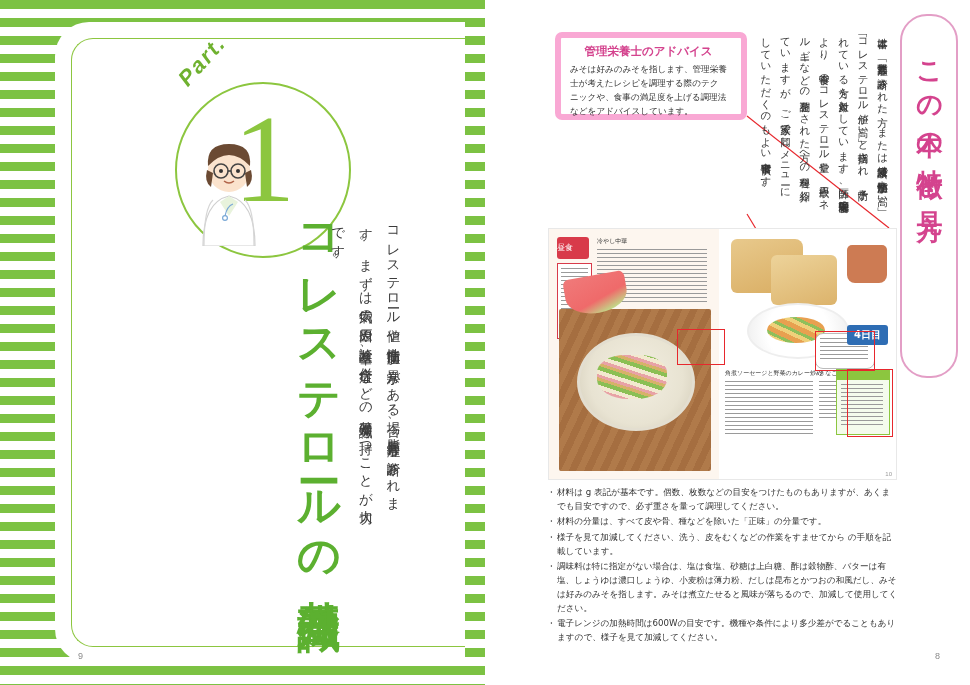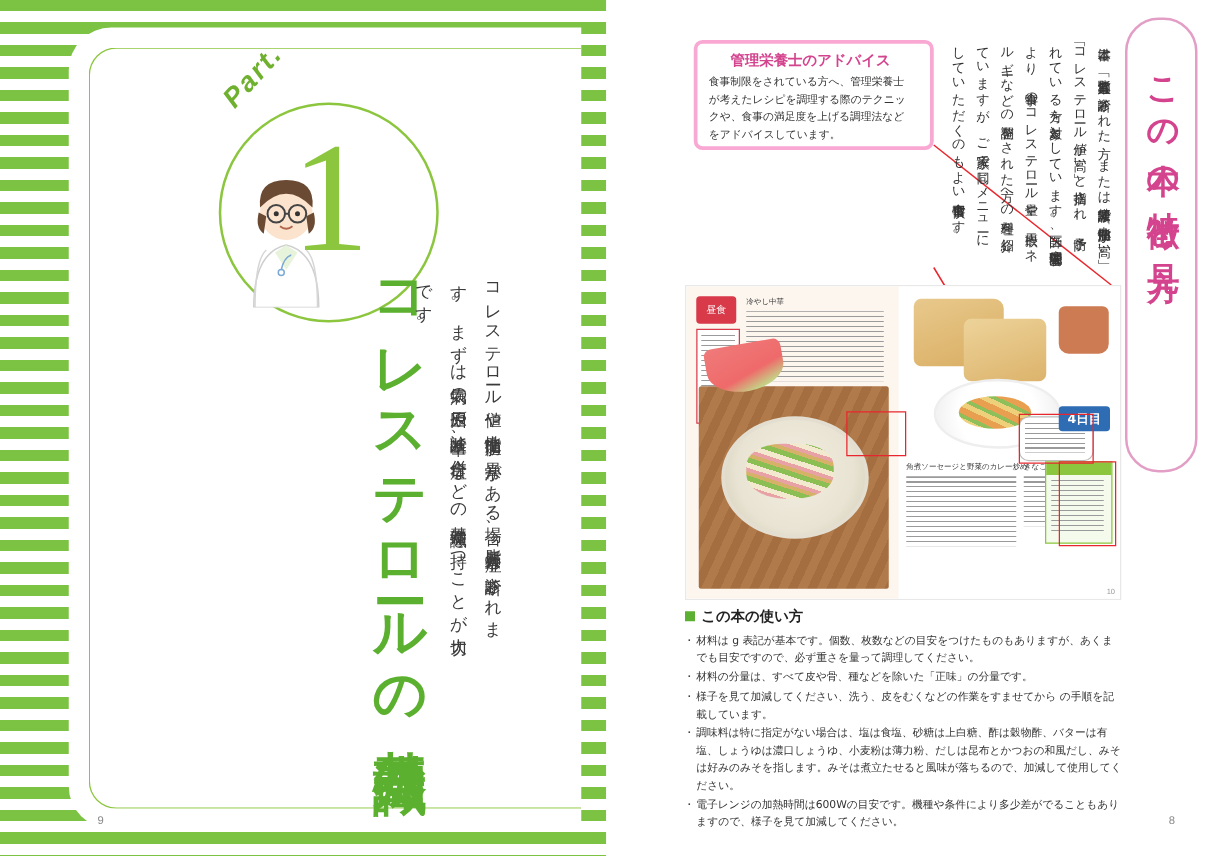--- a/index.html
+++ b/index.html
@@ -156,21 +156,21 @@
     line-height: 1.85;
     letter-spacing: 0.5px;
     color: #333;
     height: 175px;
     font-family: "DejaVu Sans", "Liberation Sans", sans-serif;
   }
 
   
   .callout {
     position: absolute;
-    border: 3px solid #f9a8d4;
+    border: 6px solid #f9a8d4;
     border-radius: 7px;
     background: #fff;
     padding: 6px 14px 8px 9px;
     box-sizing: border-box;
   }
   .callout-title {
     color: #d4438e;
     font-size: 11.5px;
     font-weight: bold;
     text-align: center;
@@ -228,21 +228,21 @@
     position: absolute; left: 16px; top: 46px; width: 62px; height: 38px;
     background: linear-gradient(160deg, #f07a7a 0%, #ef6a6a 60%, #bfe08a 88%, #9ccf63 100%);
     border-radius: 6px 6px 50% 50%;
     transform: rotate(-10deg);
   }
   .lid-red {
     position: absolute; left: 8px; top: 8px; width: 32px; height: 22px;
     background: #d83a4a; border-radius: 3px;
   }
   .lid-red span {
-    display: block; color: #fff; font-size: 8px; text-align: center; line-height: 22px;
+    display: block; color: #fff; font-size: 8px; text-align: left; line-height: 22px;
     font-family: "DejaVu Sans", sans-serif;
   }
   .mini-table {
     position: absolute; left: 8px; top: 34px; width: 33px; height: 74px;
     background: #fff; border: 1px solid #d83a4a;
   }
   .txt-lines {
     position: absolute;
     background: repeating-linear-gradient(to bottom, #9a9a9a 0 1px, transparent 1px 4px);
   }
@@ -384,21 +384,21 @@
       <line x1="262" y1="214" x2="320" y2="310" stroke="#e7272d" stroke-width="1.2"></line>
     </svg>
 
     <div class="right-tab"></div>
     <div class="right-tab-text">この本の特徴と見方</div>
 
     <div class="intro-vtext">本書は、「脂質異常症」と診断された方、または健康診断で「中性脂肪値が高い」「コレステロール値が高い」と指摘され、予防されている方を対象としています。医師、病院管理栄養士より、食事のコレステロール量や、摂取エネルギーなどの調整をされた方への料理を紹介していますが、ご家族で同じメニューにしていただくのもよい食事習慣です。</div>
 
     <div class="callout" id="callout-advice">
       <div class="callout-title">管理栄養士のアドバイス</div>
-      <div class="callout-body">食事制限をされている方へ、管理栄養士が考えたレシピを調理する際のテクニックや、食事の満足度を上げる調理法などをアドバイスしています。</div>
+      <div class="callout-body">みそは好みのみそを指します、管理栄養士が考えたレシピを調理する際のテクニックや、食事の満足度を上げる調理法などをアドバイスしています。</div>
     </div>
 
 
     <div class="spread">
       <div class="spread-left">
         <div class="lid-red">
             <span>昼食</span>
           </div>
         <div class="mini-table">
           <div class="txt-lines" style="left:3px; top:4px; width:27px; height:64px;"></div>
@@ -432,23 +432,20 @@
         </div>
         <div class="spread-folio">10</div>
       </div>
 
       <div class="red-frame" style="left:128px; top:100px; width:46px; height:34px;"></div>
       <div class="red-frame" style="left:266px; top:102px; width:58px; height:38px;"></div>
       <div class="red-frame" style="left:298px; top:140px; width:44px; height:66px;"></div>
     </div>
 
     <div class="usage">
-      <div class="usage-title">
-        <span class="sq"></span><span>この本の使い方</span>
-      </div>
       <ul class="usage-list">
         <li>材料は g 表記が基本です。個数、枚数などの目安をつけたものもありますが、あくまでも目安ですので、必ず重さを量って調理してください。</li>
         <li>材料の分量は、すべて皮や骨、種などを除いた「正味」の分量です。</li>
         <li>様子を見て加減してください、洗う、皮をむくなどの作業をすませてから の手順を記載しています。</li>
         <li>調味料は特に指定がない場合は、塩は食塩、砂糖は上白糖、酢は穀物酢、バターは有塩、しょうゆは濃口しょうゆ、小麦粉は薄力粉、だしは昆布とかつおの和風だし、みそは好みのみそを指します。みそは煮立たせると風味が落ちるので、加減して使用してください。</li>
         <li>電子レンジの加熱時間は600Wの目安です。機種や条件により多少差がでることもありますので、様子を見て加減してください。</li>
 
       </ul>
     </div>
 

